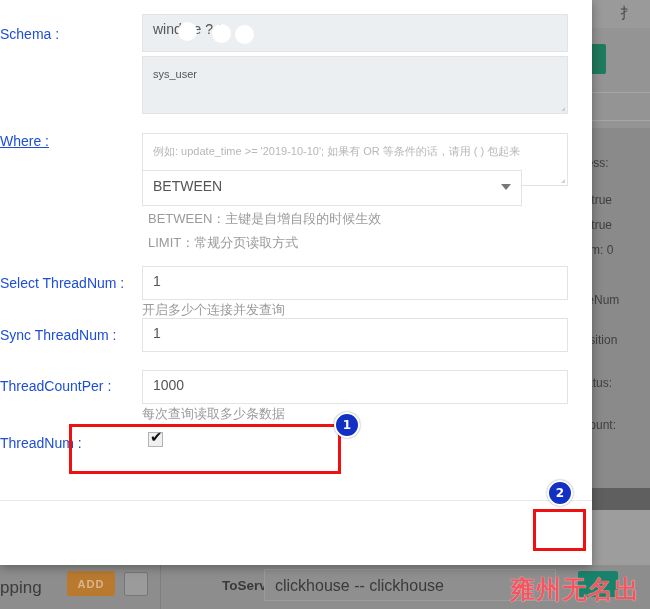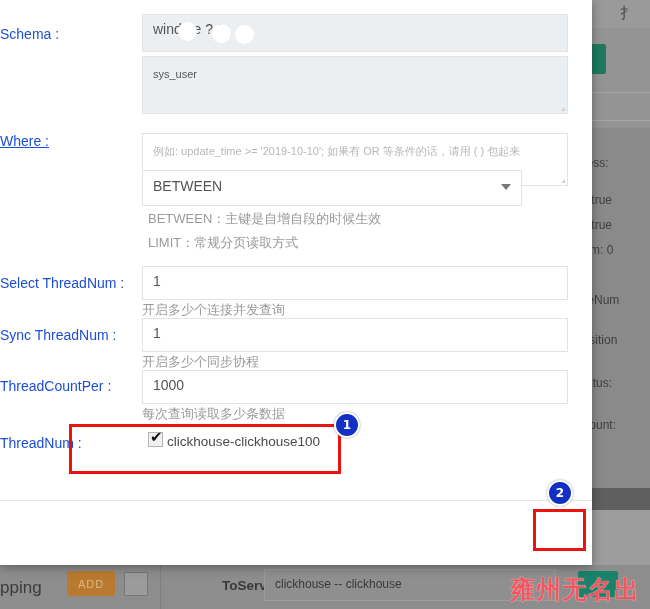--- a/index.html
+++ b/index.html
@@ -18,25 +18,25 @@
   .bg-line{position:absolute;left:568px;width:82px;height:1px;background:#a6a6a6;}
   .bg-rightpanel{position:absolute;left:568px;top:128px;width:82px;height:360px;background:#8a8a8a;}
   .bg-rtxt{position:absolute;left:0;font-size:12px;color:#3f3f3f;white-space:nowrap;font-family:"Liberation Sans",sans-serif;}
   .bg-darkbar{position:absolute;left:568px;top:488px;width:82px;height:22px;background:#5f5f5f;}
   .bg-lowpanel{position:absolute;left:568px;top:510px;width:82px;height:55px;background:#9d9d9d;}
 
   
   .bg-bottom{position:absolute;left:0;top:565px;width:650px;height:44px;background:#8d8d8d;}
   .bg-bottom .lbl{position:absolute;font-size:17px;color:#3c3c3c;}
   .bg-addbtn{position:absolute;left:67px;top:571px;width:48px;height:25px;background:#b97a30;border-radius:3px;
-             color:#d9b68a;font-size:11px;display:flex;align-items:center;justify-content:center;letter-spacing:1px;}
+             color:#d9b68a;font-size:11px;display:flex;align-items:center;justify-content:center;letter-spacing:1px;font-weight:bold;}
   .bg-chk{position:absolute;left:124px;top:572px;width:22px;height:22px;background:#9b9b9b;border:1px solid #777;border-radius:2px;}
   .bg-divider{position:absolute;left:160px;top:565px;width:1px;height:44px;background:#7e7e7e;}
   .bg-input{position:absolute;left:264px;top:569px;width:290px;height:30px;background:#8f8f8f;border:1px solid #9b9b9b;}
-  .bg-input span{position:absolute;left:10px;top:7px;font-size:12px;color:#3a3a3a;white-space:nowrap;}
+  .bg-input span{position:absolute;left:10px;top:7px;font-size:16px;color:#3a3a3a;white-space:nowrap;}
   .bg-greenbtn2{position:absolute;left:578px;top:571px;width:40px;height:26px;background:#18836a;border-radius:2px;}
 
   .watermark{position:absolute;left:510px;top:573px;font-size:25px;font-weight:bold;color:#f4555f;
              font-family:"DejaVu Sans",sans-serif;letter-spacing:1px;text-shadow:0 0 1px #fff;}
 
   
   .modal{
     position:absolute;left:0;top:0;width:592px;height:565px;background:#fff;
     box-shadow:0 2px 10px rgba(0,0,0,.35);overflow:hidden;
   }
@@ -163,33 +163,31 @@
     <div class="f-label" style="left:0px;top:275px;width:136px;">Select ThreadNum :</div>
     <div class="f-input white" style="left:142px;top:266px;width:426px;height:34px;">
       <span>1</span>
     </div>
     <div class="hint" style="left:142px;top:301px;">开启多少个连接并发查询</div>
 
     <div class="f-label" style="left:0px;top:327px;width:136px;">Sync ThreadNum :</div>
     <div class="f-input white" style="left:142px;top:318px;width:426px;height:34px;">
       <span>1</span>
     </div>
-    <div class="hint" style="left:142px;top:353px;">开启多少个同步协程</div>
 
     <div class="f-label" style="left:0px;top:378px;width:136px;">ThreadCountPer :</div>
     <div class="f-input white" style="left:142px;top:370px;width:426px;height:34px;">
       <span>1000</span>
     </div>
     <div class="hint" style="left:142px;top:405px;">每次查询读取多少条数据</div>
 
     <div class="f-label" style="left:0px;top:435px;width:136px;">ThreadNum :</div>
     <div class="chk" style="left:148px;top:432px;">
       <span class="tick">✔</span>
     </div>
-    <div class="chk-lbl" style="left:167px;top:434px;">clickhouse-clickhouse100</div>
 
   </div>
 
   <div class="modal-footer">
     
     
   </div>
 </div>
 
 <div class="ann-box" style="left:69px;top:424px;width:272px;height:50px;"></div>

